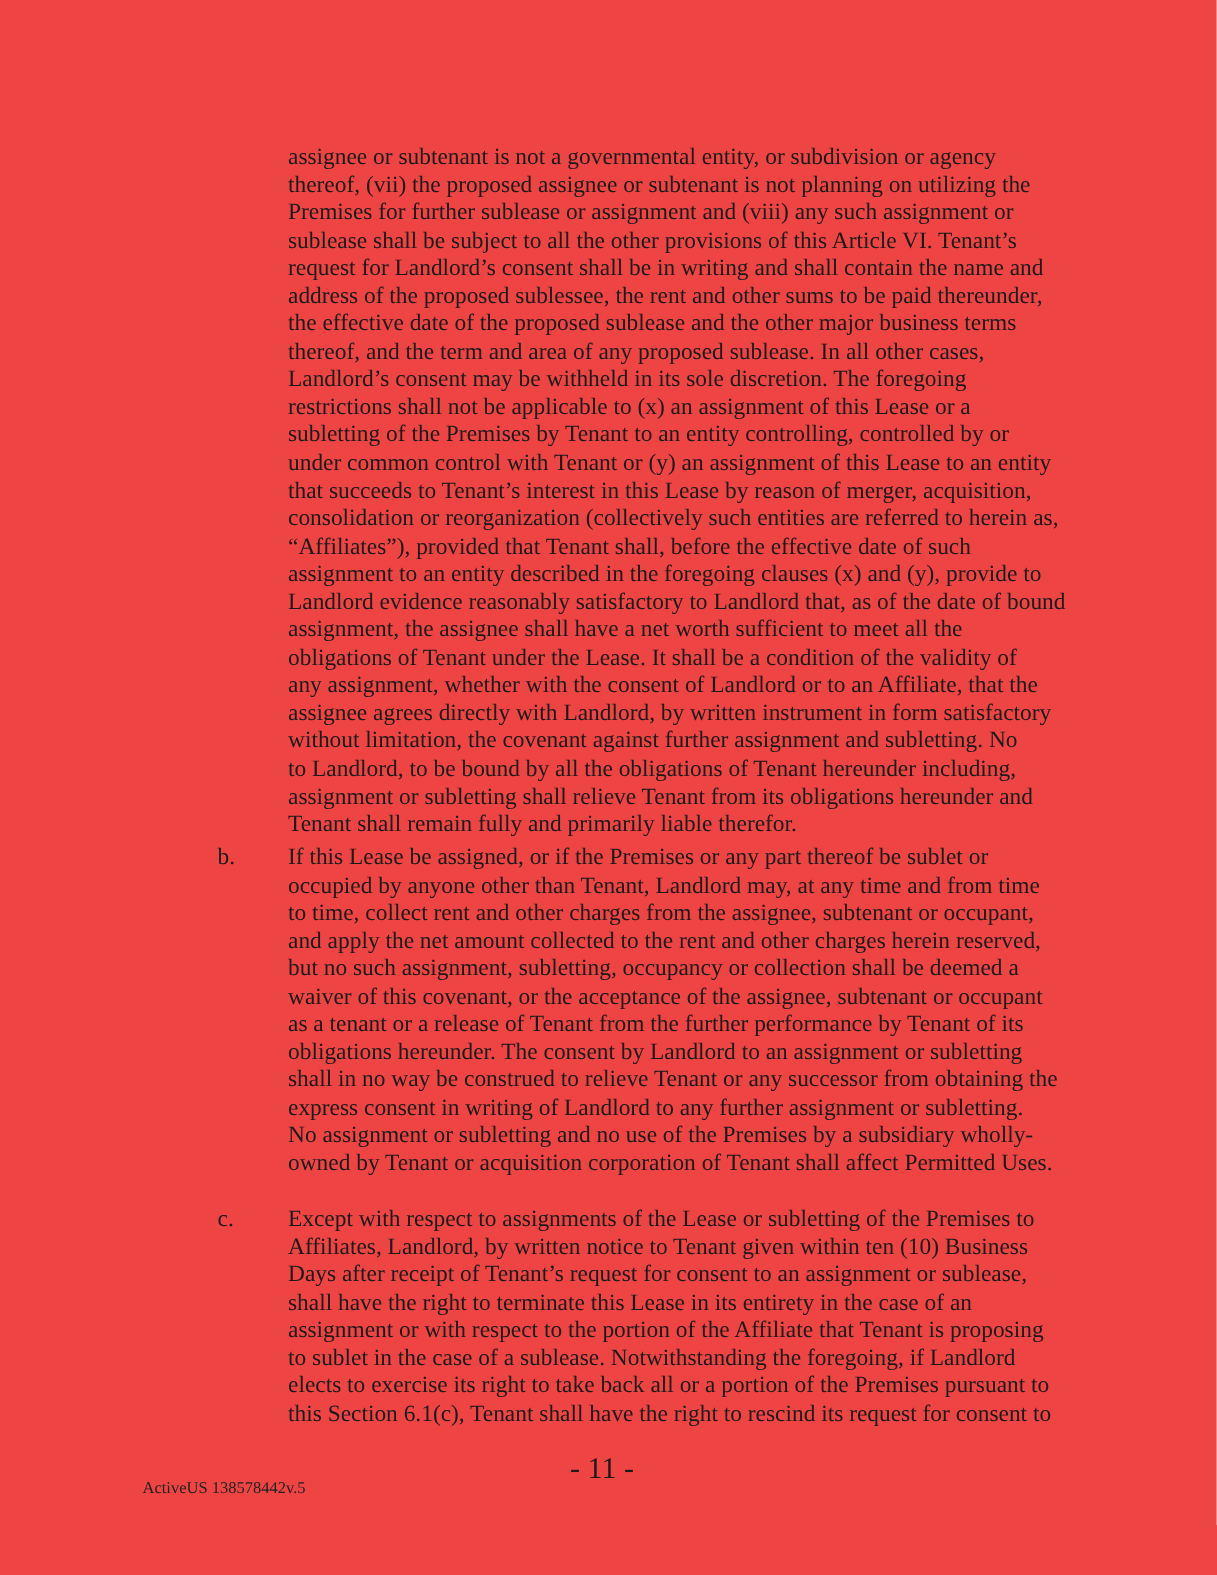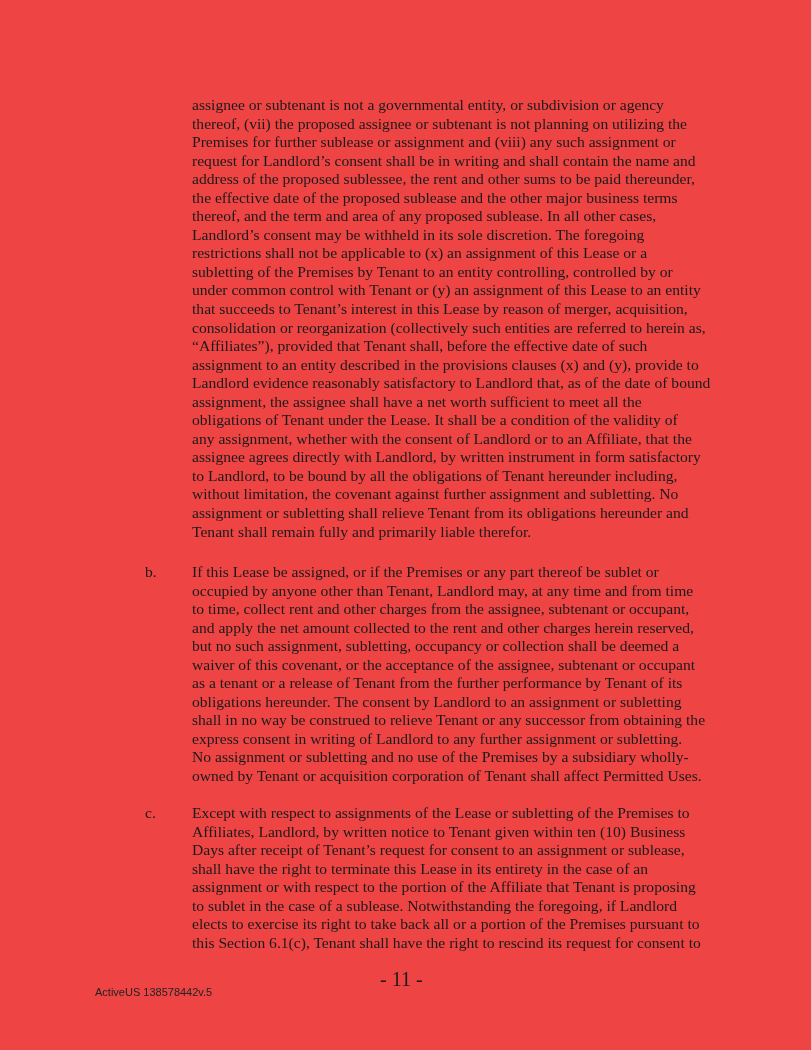--- a/index.html
+++ b/index.html
@@ -19,51 +19,52 @@
     }
     .lbl-b { top: 563px; }
     .pb { top: 563px; }
     .lbl-c { top: 804px; }
     .pc { top: 804px; }
     .page-number {
       position: absolute; top: 968px; left: 380px; font-size: 20px;
     }
     .doc-id {
       position: absolute; top: 986px; left: 95px; font-size: 11px;
-      font-family: Liberation Sans, sans-serif; color: #222;
+      font-family: Liberation Serif, serif; color: #222;
     }
   </style>
 </head>
 <body>
 
 <div class="page">
 
   <div class="body-text p1" id="p1">
       <span class="line">assignee or subtenant is not a governmental entity, or subdivision or agency</span>
       <span class="line">thereof, (vii) the proposed assignee or subtenant is not planning on utilizing the</span>
       <span class="line">Premises for further sublease or assignment and (viii) any such assignment or</span>
+      <span class="line">sublease shall be subject to all the other provisions of this Article VI.  Tenant’s</span>
       <span class="line">request for Landlord’s consent shall be in writing and shall contain the name and</span>
       <span class="line">address of the proposed sublessee, the rent and other sums to be paid thereunder,</span>
       <span class="line">the effective date of the proposed sublease and the other major business terms</span>
       <span class="line">thereof, and the term and area of any proposed sublease.  In all other cases,</span>
       <span class="line">Landlord’s consent may be withheld in its sole discretion.  The foregoing</span>
       <span class="line">restrictions shall not be applicable to (x) an assignment of this Lease or a</span>
       <span class="line">subletting of the Premises by Tenant to an entity controlling, controlled by or</span>
       <span class="line">under common control with Tenant or (y) an assignment of this Lease to an entity</span>
       <span class="line">that succeeds to Tenant’s interest in this Lease by reason of merger, acquisition,</span>
       <span class="line">consolidation or reorganization (collectively such entities are referred to herein as,</span>
       <span class="line">“Affiliates”), provided that Tenant shall, before the effective date of such</span>
-      <span class="line">assignment to an entity described in the provisions clauses (x) and (y), provide to</span>
+      <span class="line">assignment to an entity described in the foregoing clauses (x) and (y), provide to</span>
       <span class="line">Landlord evidence reasonably satisfactory to Landlord that, as of the date of bound</span>
       <span class="line">assignment, the assignee shall have a net worth sufficient to meet all the</span>
       <span class="line">obligations of Tenant under the Lease.  It shall be a condition of the validity of</span>
       <span class="line">any assignment, whether with the consent of Landlord or to an Affiliate, that the</span>
       <span class="line">assignee agrees directly with Landlord, by written instrument in form satisfactory</span>
+      <span class="line">without limitation, the covenant against further assignment and subletting.  No</span>
       <span class="line">to Landlord, to be bound by all the obligations of Tenant hereunder including,</span>
-      <span class="line">without limitation, the covenant against further assignment and subletting.  No</span>
       <span class="line">assignment or subletting shall relieve Tenant from its obligations hereunder and</span>
       <span class="line">Tenant shall remain fully and primarily liable therefor.</span>
     </div>
 
   <div class="section-label lbl-b">b.</div>
   <div class="body-text pb" id="pb">
       <span class="line">If this Lease be assigned, or if the Premises or any part thereof be sublet or</span>
       <span class="line">occupied by anyone other than Tenant, Landlord may, at any time and from time</span>
       <span class="line">to time, collect rent and other charges from the assignee, subtenant or occupant,</span>
       <span class="line">and apply the net amount collected to the rent and other charges herein reserved,</span>

